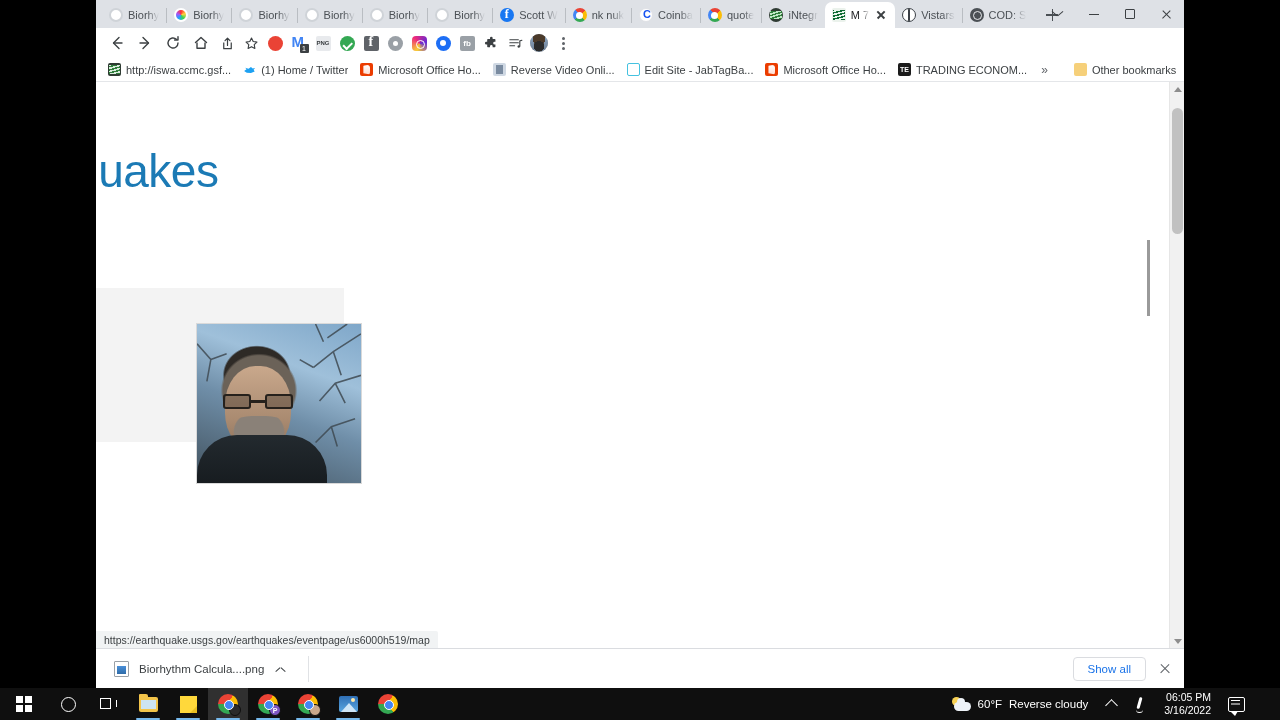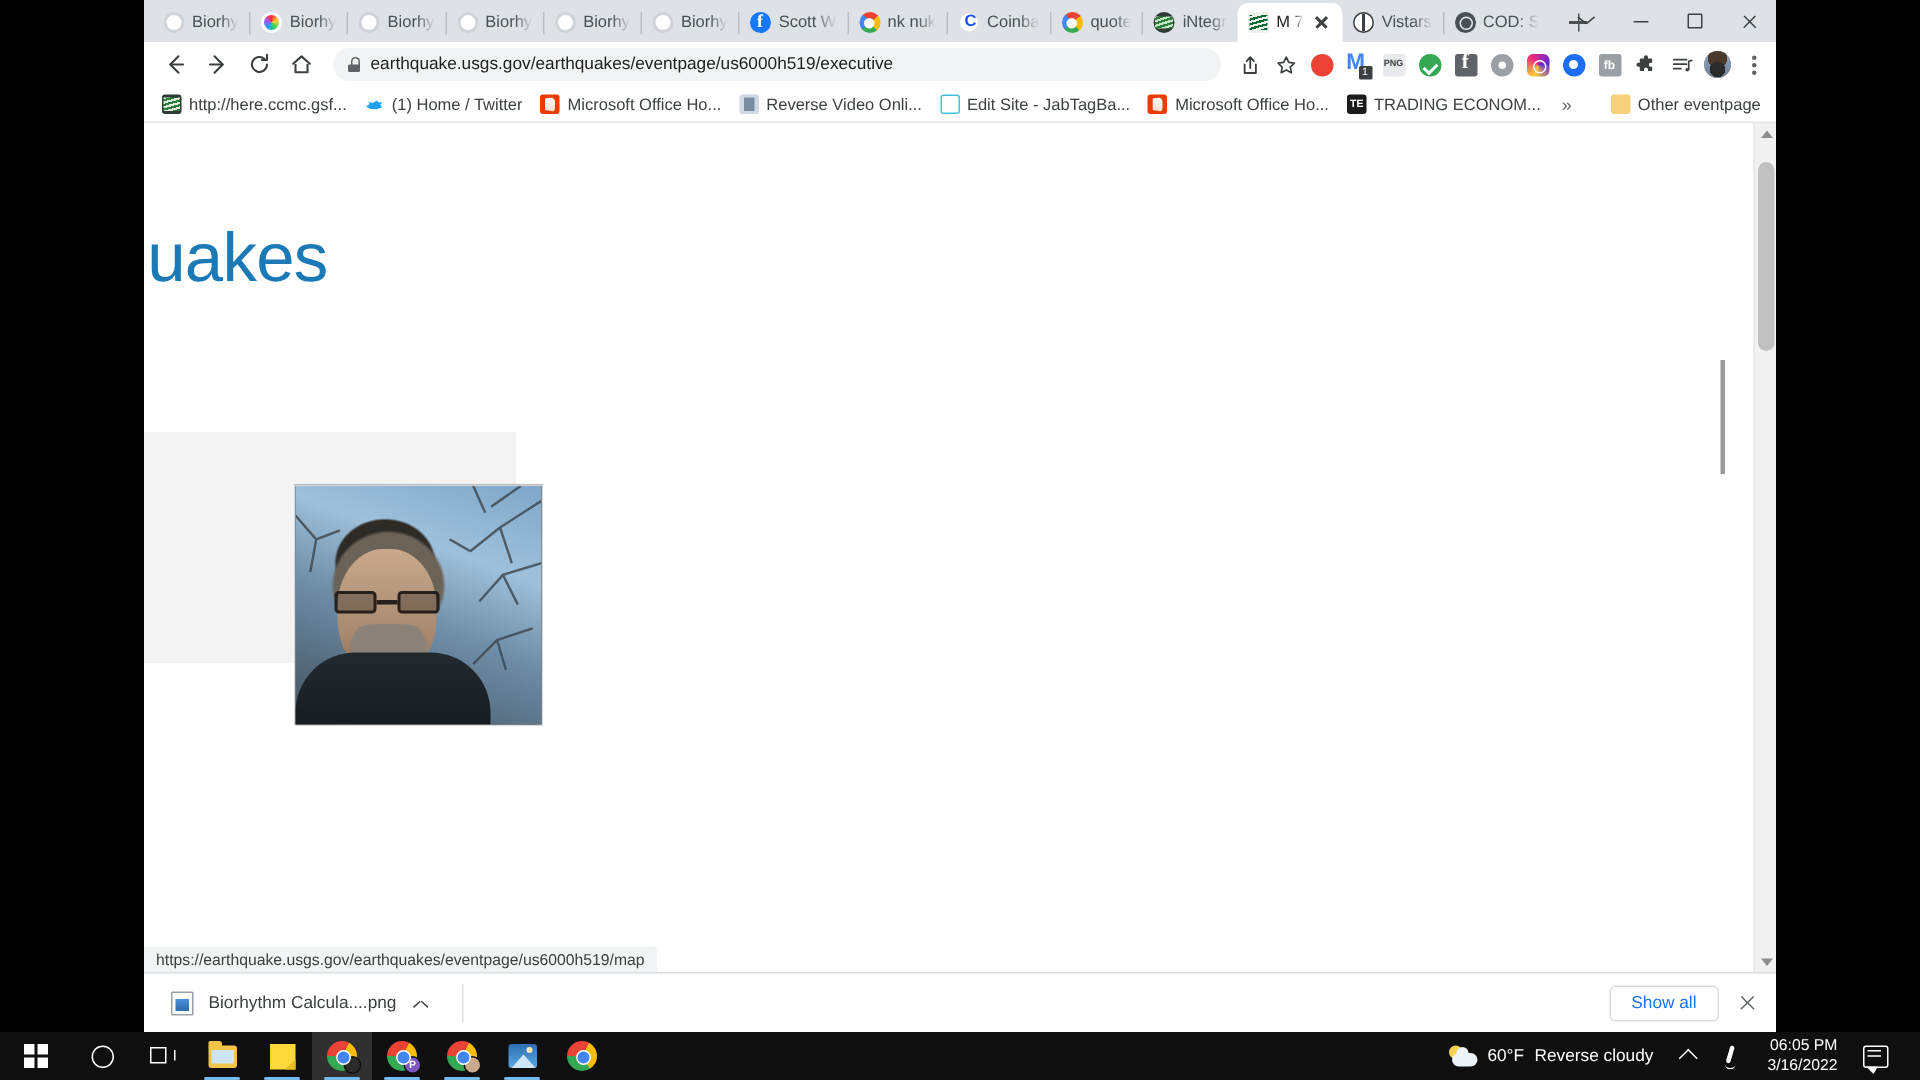--- a/index.html
+++ b/index.html
@@ -510,21 +510,21 @@
     content: ""; position: absolute; left: 2px; bottom: 0; width: 0; height: 0;
     border-left: 8px solid transparent; border-right: 8px solid transparent;
     border-bottom: 9px solid #cfe6f7;
   }
   .photos::after {
     content: ""; position: absolute; right: 3px; top: 2px; width: 4px; height: 4px;
     border-radius: 50%; background: #ffe9a8;
   }
   .tray {
     margin-left: auto; display: flex; align-items: center; height: 32px;
-    padding-right: 8px; gap: 0;
+    padding-right: 22px; gap: 0;
   }
   .weather {
     display: flex; align-items: center; gap: 7px; padding: 0 10px; height: 32px;
   }
   .cloudicon { width: 19px; height: 14px; position: relative; flex: 0 0 19px; }
   .cloudicon .sun {
     position: absolute; left: 0; top: 0; width: 9px; height: 9px; border-radius: 50%;
     background: #f7d154;
   }
   .cloudicon .cl {
@@ -685,24 +685,20 @@
             <path d="M13 1.6V5h-3.4" fill="none" stroke="#3c4043" stroke-width="1.4" stroke-linecap="round" stroke-linejoin="round"></path>
           </svg>
       </div>
       <div class="navbtn">
         <svg width="16" height="16" viewBox="0 0 16 16">
             <path d="M2.5 7.5 8 2.6l5.5 4.9" fill="none" stroke="#3c4043" stroke-width="1.4" stroke-linecap="round" stroke-linejoin="round"></path>
             <path d="M4 7.6v5.6h8V7.6" fill="none" stroke="#3c4043" stroke-width="1.4" stroke-linejoin="round"></path>
           </svg>
       </div>
 
-      <div class="omnibox">
-        <span class="lock"></span>
-        <span class="url">earthquake.usgs.gov/earthquakes/eventpage/us6000h519/executive</span>
-      </div>
 
       <div class="tb-icon">
         <svg width="15" height="15" viewBox="0 0 16 16">
             <path d="M4 7v6.5h8V7" fill="none" stroke="#3c4043" stroke-width="1.3" stroke-linejoin="round"></path>
             <path d="M8 10V2.4M5.4 5 8 2.3 10.6 5" fill="none" stroke="#3c4043" stroke-width="1.3" stroke-linecap="round" stroke-linejoin="round"></path>
           </svg>
       </div>
       <div class="tb-icon">
         <svg width="15" height="15" viewBox="0 0 16 16">
             <path d="M8 2.2l1.8 3.7 4 .6-2.9 2.8.7 4L8 11.4l-3.6 1.9.7-4L2.2 6.5l4-.6z" fill="none" stroke="#3c4043" stroke-width="1.2" stroke-linejoin="round"></path>
@@ -758,21 +754,21 @@
             <i></i>
             <i></i>
           </span>
       </div>
     </div>
 
     <div class="bookmarks">
       <div id="bookmarks-host" style="display:flex;align-items:center;">
           <div class="bm">
             <span class="bmi bmi-usgs"></span>
-            <span class="bml">http://here.ccmc.gsf...</span>
+            <span class="bml">http://iswa.ccmc.gsf...</span>
           </div>
           <div class="bm">
             <span class="bmi bmi-tw"></span>
             <span class="bml">(1) Home / Twitter</span>
           </div>
           <div class="bm">
             <span class="bmi bmi-office"></span>
             <span class="bml">Microsoft Office Ho...</span>
           </div>
           <div class="bm">
@@ -789,21 +785,21 @@
           </div>
           <div class="bm">
             <span class="bmi bmi-te">TE</span>
             <span class="bml">TRADING ECONOM...</span>
           </div>
         </div>
       <div class="bm-overflow">»</div>
       <div class="bm-sep"></div>
       <div class="bm">
         <span class="bmi bmi-folder"></span>
-        <span class="bml">Other eventpage</span>
+        <span class="bml">Other bookmarks</span>
       </div>
       <div class="bm-sep"></div>
 
     </div>
 
     <div class="viewport">
       <div class="page">
 
         <div class="site-title">hquakes</div>
         <div class="left-card"></div>

